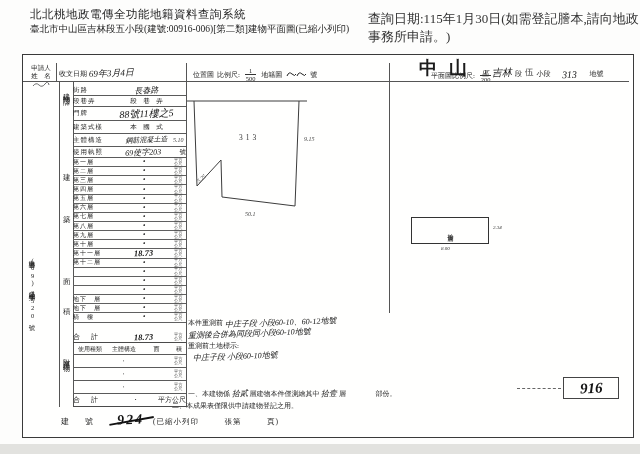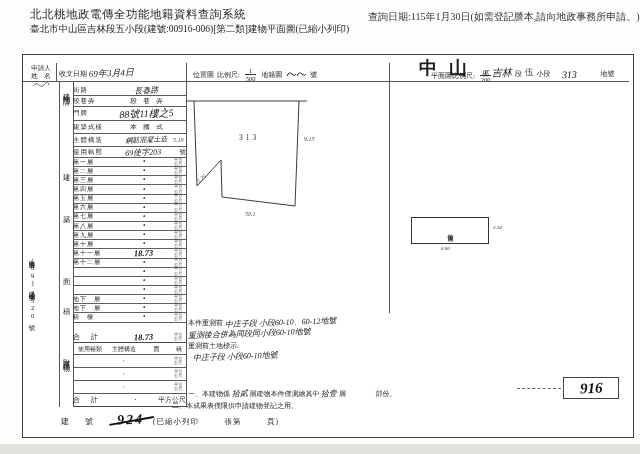--- a/index.html
+++ b/index.html
@@ -1,21 +1,21 @@
 <!DOCTYPE html>
 <html><head>
 <meta charset="utf-8">
 <style>
   * { margin:0; padding:0; box-sizing:border-box; }
   html,body { width:640px; height:454px; background:#fdfdfc; overflow:hidden;
     font-family:"Liberation Serif","DejaVu Serif",serif; color:#1c1c1c; }
   .abs { position:absolute; }
   #page { position:relative; width:640px; height:454px; background:#fdfdfc; }
   .sys-title { left:30px; top:7px; font-size:11.5px; color:#222; letter-spacing:.5px; }
-  .query-date { left:368px; top:10px; font-size:10px; color:#333; }
+  .query-date { left:368px; top:10px; font-size:13px; color:#333; }
   .doc-line { left:30px; top:23px; font-size:9.5px; color:#222; }
   
   #form { position:absolute; left:22px; top:54px; width:612px; height:384px;
     border:1.6px solid #3a3a3a; background:#fffffe; }
   .printed { color:#262626; }
   .hand { color:#141414; font-style:italic; display:inline-block; transform:rotate(-2deg); }
   .vline { position:absolute; width:0; border-left:.7px solid #555; }
   .hline { position:absolute; height:0; border-top:.7px solid #555; }
   .form-title { left:50px; top:0px; font-size:13.5px; font-weight:bold; letter-spacing:3px; white-space:nowrap; }
   .locality { left:396px; top:1px; display:flex; align-items:flex-end; gap:3px; white-space:nowrap; }
@@ -101,21 +101,21 @@
 
 
     <div class="abs locality">
       <span class="loc-big">中山</span>
       <span class="loc-sm hand">區</span>
       <span class="loc-hand hand">吉林</span>
       <span class="loc-sm">段</span>
       <span class="loc-sm" style="font-size:8.5px">伍</span>
       <span class="loc-sm">小段</span>
       <span class="loc-hand hand" style="margin-left:8px">313</span>
-      <span class="loc-sm" style="margin-left:21px">地號</span>
+      <span class="loc-sm" style="margin-left:10px">地號</span>
     </div>
 
     <div class="abs cell-applicant">
       <div>申請人</div>
       <div>姓　名</div>
       <svg class="scribble" width="18" height="6" viewBox="0 0 18 6">
           <path d="M1,4 q3,-4 6,-1 t6,-1 t4,1" stroke="#333" stroke-width=".7" fill="none"></path>
         </svg>
     </div>
 

